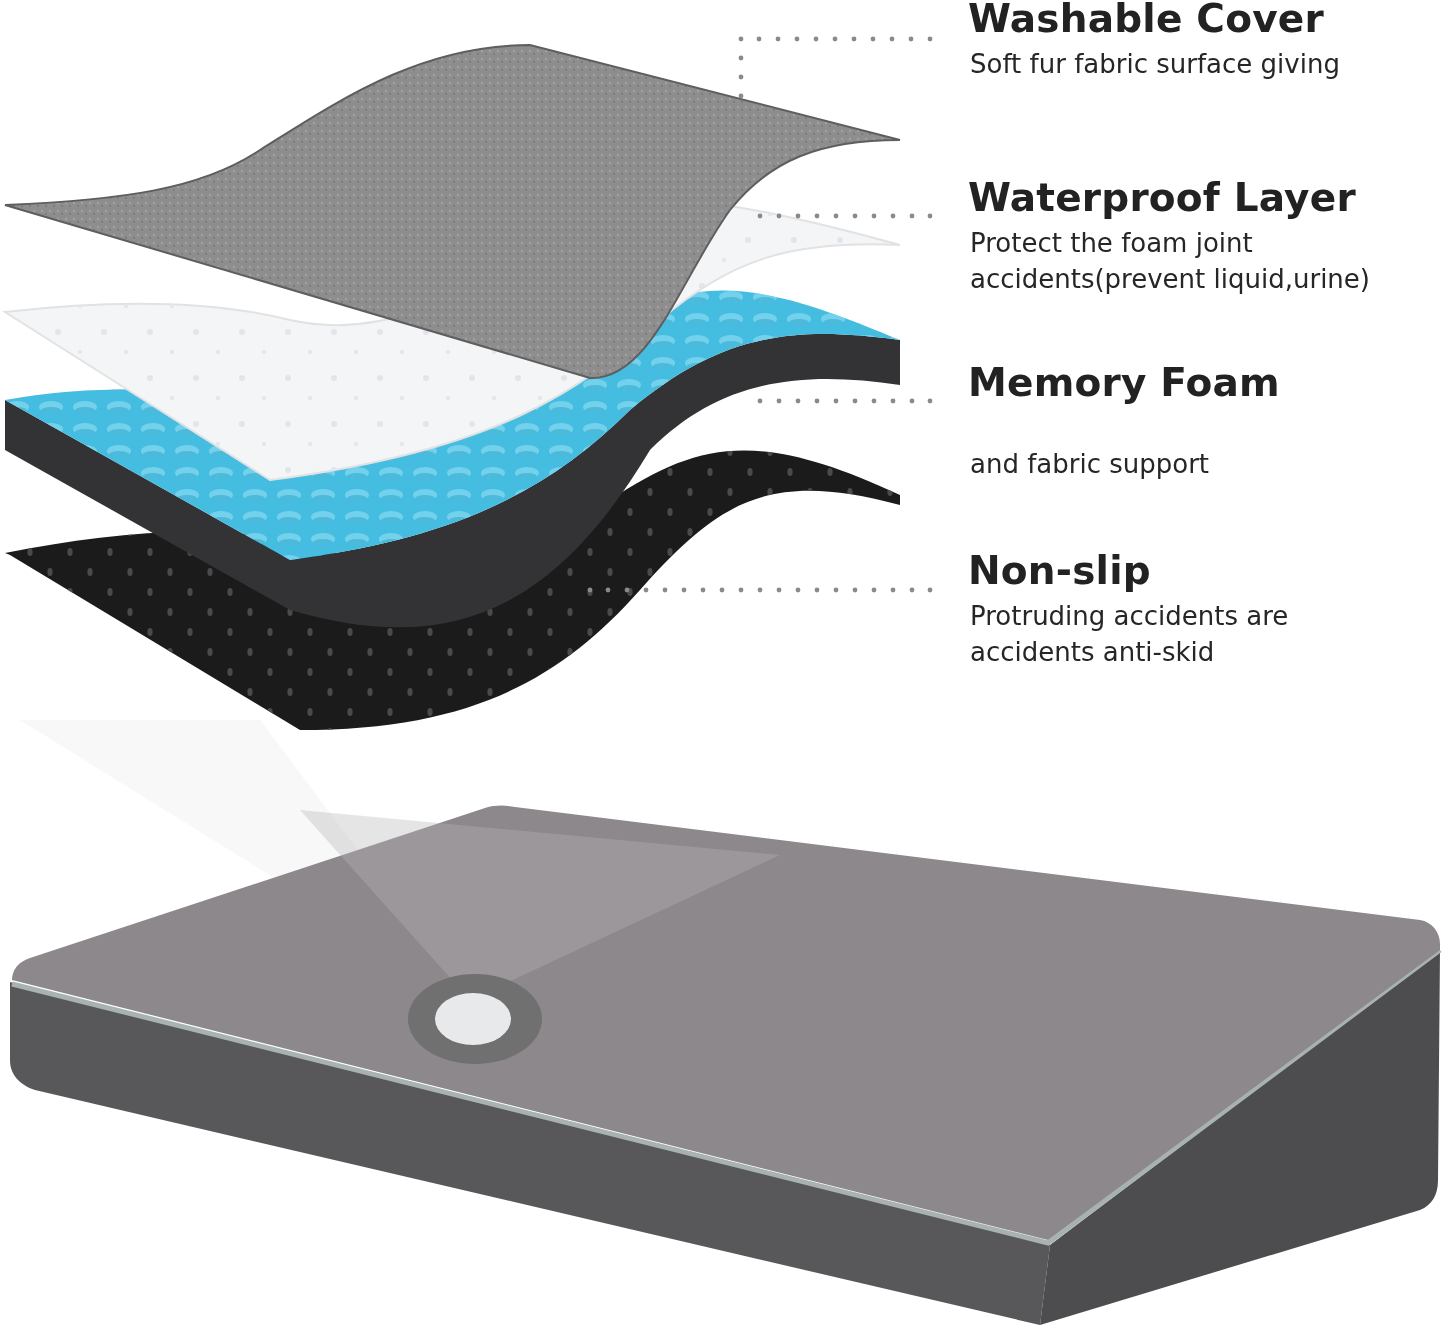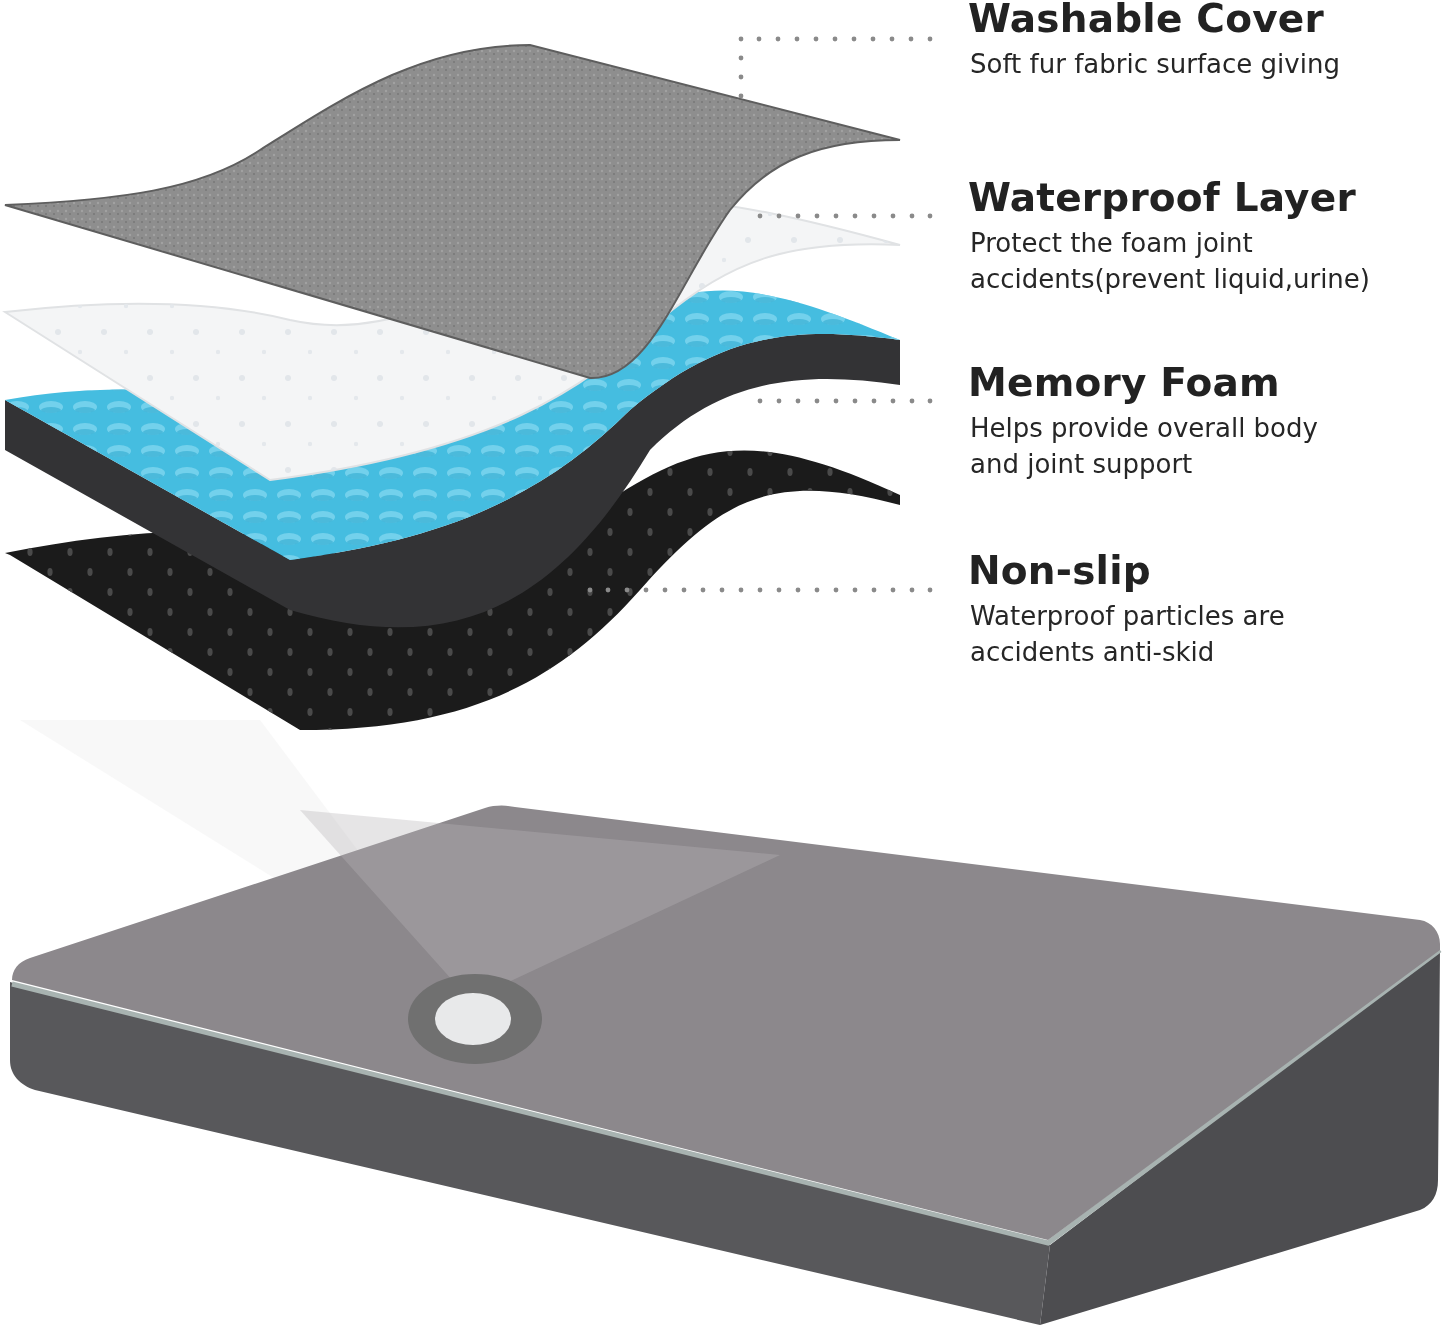--- a/index.html
+++ b/index.html
@@ -146,19 +146,19 @@
   <p><span>Soft fur fabric surface giving</span><br></p>
 </div>
 
 <div class="feature" style="top:175px;">
   <h2>Waterproof Layer</h2>
   <p><span>Protect the foam joint</span><br><span>accidents(prevent liquid,urine)</span></p>
 </div>
 
 <div class="feature" style="top:360px;">
   <h2>Memory Foam</h2>
-  <p><span>Helps provide overall body</span><br><span>and joint support</span></p>
+  <p><br><span>and fabric support</span></p>
 </div>
 
 <div class="feature" style="top:548px;">
   <h2>Non-slip</h2>
-  <p><span>Waterproof particles are</span><br><span>accidents anti-skid</span></p>
+  <p><span>Protruding accidents are</span><br><span>accidents anti-skid</span></p>
 </div>
 
 </body></html>

